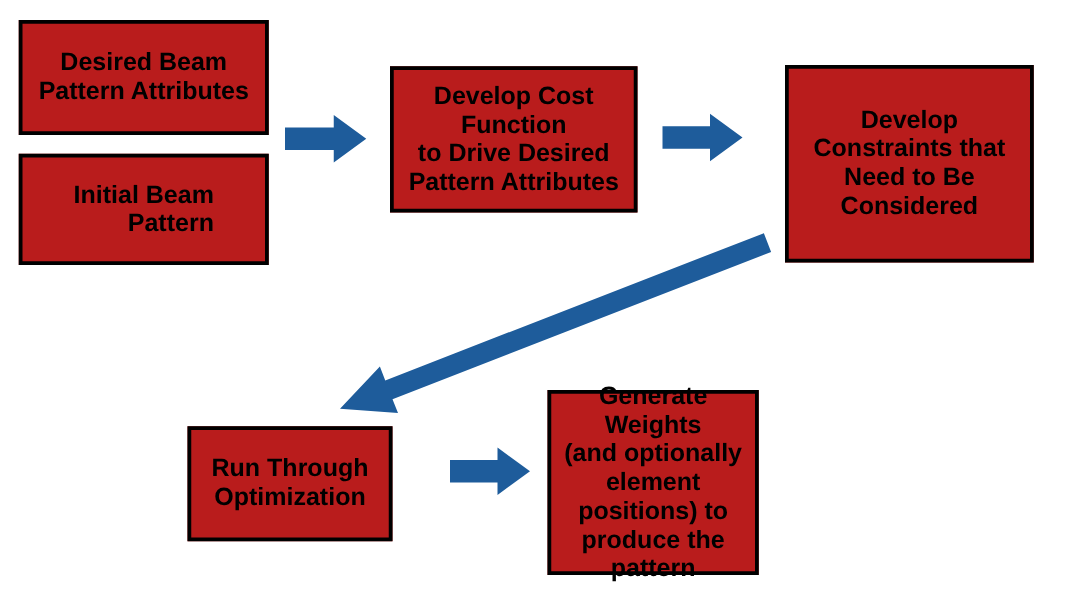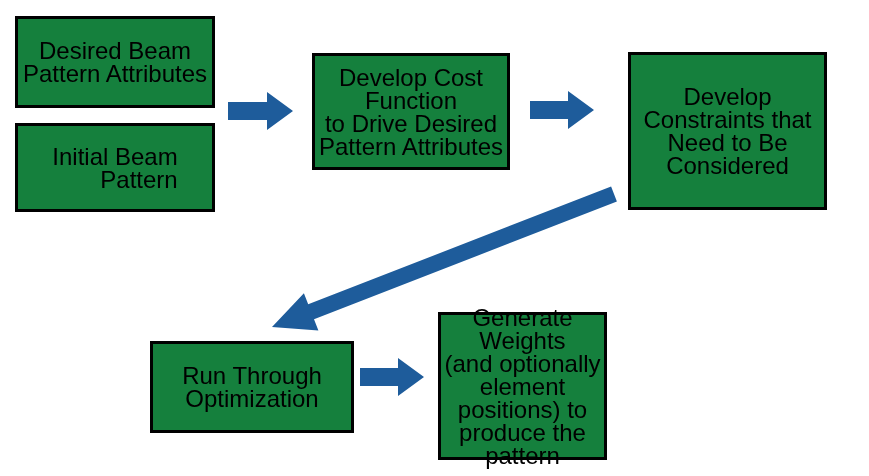--- a/index.html
+++ b/index.html
@@ -12,37 +12,37 @@
     width: 869px;
     height: 476px;
     background: #ffffff;
     font-family: "Liberation Sans", sans-serif;
     overflow: hidden;
   }
   .flow-box {
     position: absolute;
     box-sizing: border-box;
     border: 3px solid #000000;
-    background: #15803d;
+    background: #b91c1c;
     display: flex;
     align-items: center;
     justify-content: center;
     text-align: center;
-    font-weight: normal;
-    font-size: 24px;
+    font-weight: bold;
+    font-size: 20px;
     line-height: 23px;
     color: #000000;
     white-space: pre-line;
     z-index: 2;
   }
   .box-desired   { left: 15px;  top: 16px;  width: 200px; height: 92px; }
   .box-initial   { left: 15px;  top: 123px; width: 200px; height: 89px; text-align: right; }
   .box-cost      { left: 312px; top: 53px;  width: 198px; height: 117px; }
   .box-constr    { left: 628px; top: 52px;  width: 199px; height: 158px; }
-  .box-optimize  { left: 150px; top: 341px; width: 204px; height: 92px; }
+  .box-optimize  { left: 150px; top: 341px; width: 164px; height: 92px; }
   .box-weights   { left: 438px; top: 312px; width: 169px; height: 148px; }
   .arrow-layer {
     position: absolute;
     left: 0; top: 0;
     width: 869px;
     height: 476px;
     z-index: 1;
     pointer-events: none;
   }
 </style>

